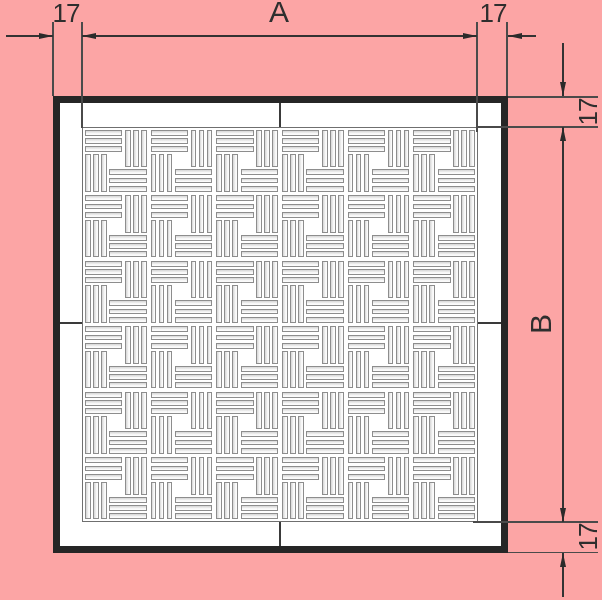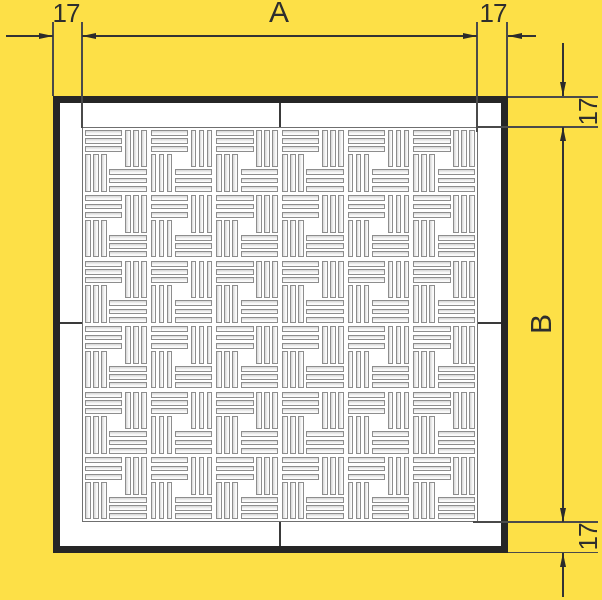--- a/index.html
+++ b/index.html
@@ -1,16 +1,16 @@
 <!DOCTYPE html>
 <html><head>
 <meta charset="utf-8">
 <style>
   html,body{margin:0;padding:0;background:#fff;}
-  .canvas{position:relative;width:602px;height:600px;background:#fde047;overflow:hidden;
+  .canvas{position:relative;width:602px;height:600px;background:#fca5a5;overflow:hidden;
           font-family:"Liberation Sans",sans-serif;}
   
   .frame{position:absolute;left:53px;top:96px;width:455px;height:457px;
          border:7px solid #262626;box-sizing:border-box;background:#fff;}
   .seam{position:absolute;background:#3a3a3a;}
   
   .pattern{position:absolute;left:82px;top:127px;width:396px;height:395px;
            border:1px solid #6f6f6f;box-sizing:border-box;background:#fff;}
   .grid{display:grid;width:100%;height:100%;}
   .tile{position:relative;}

